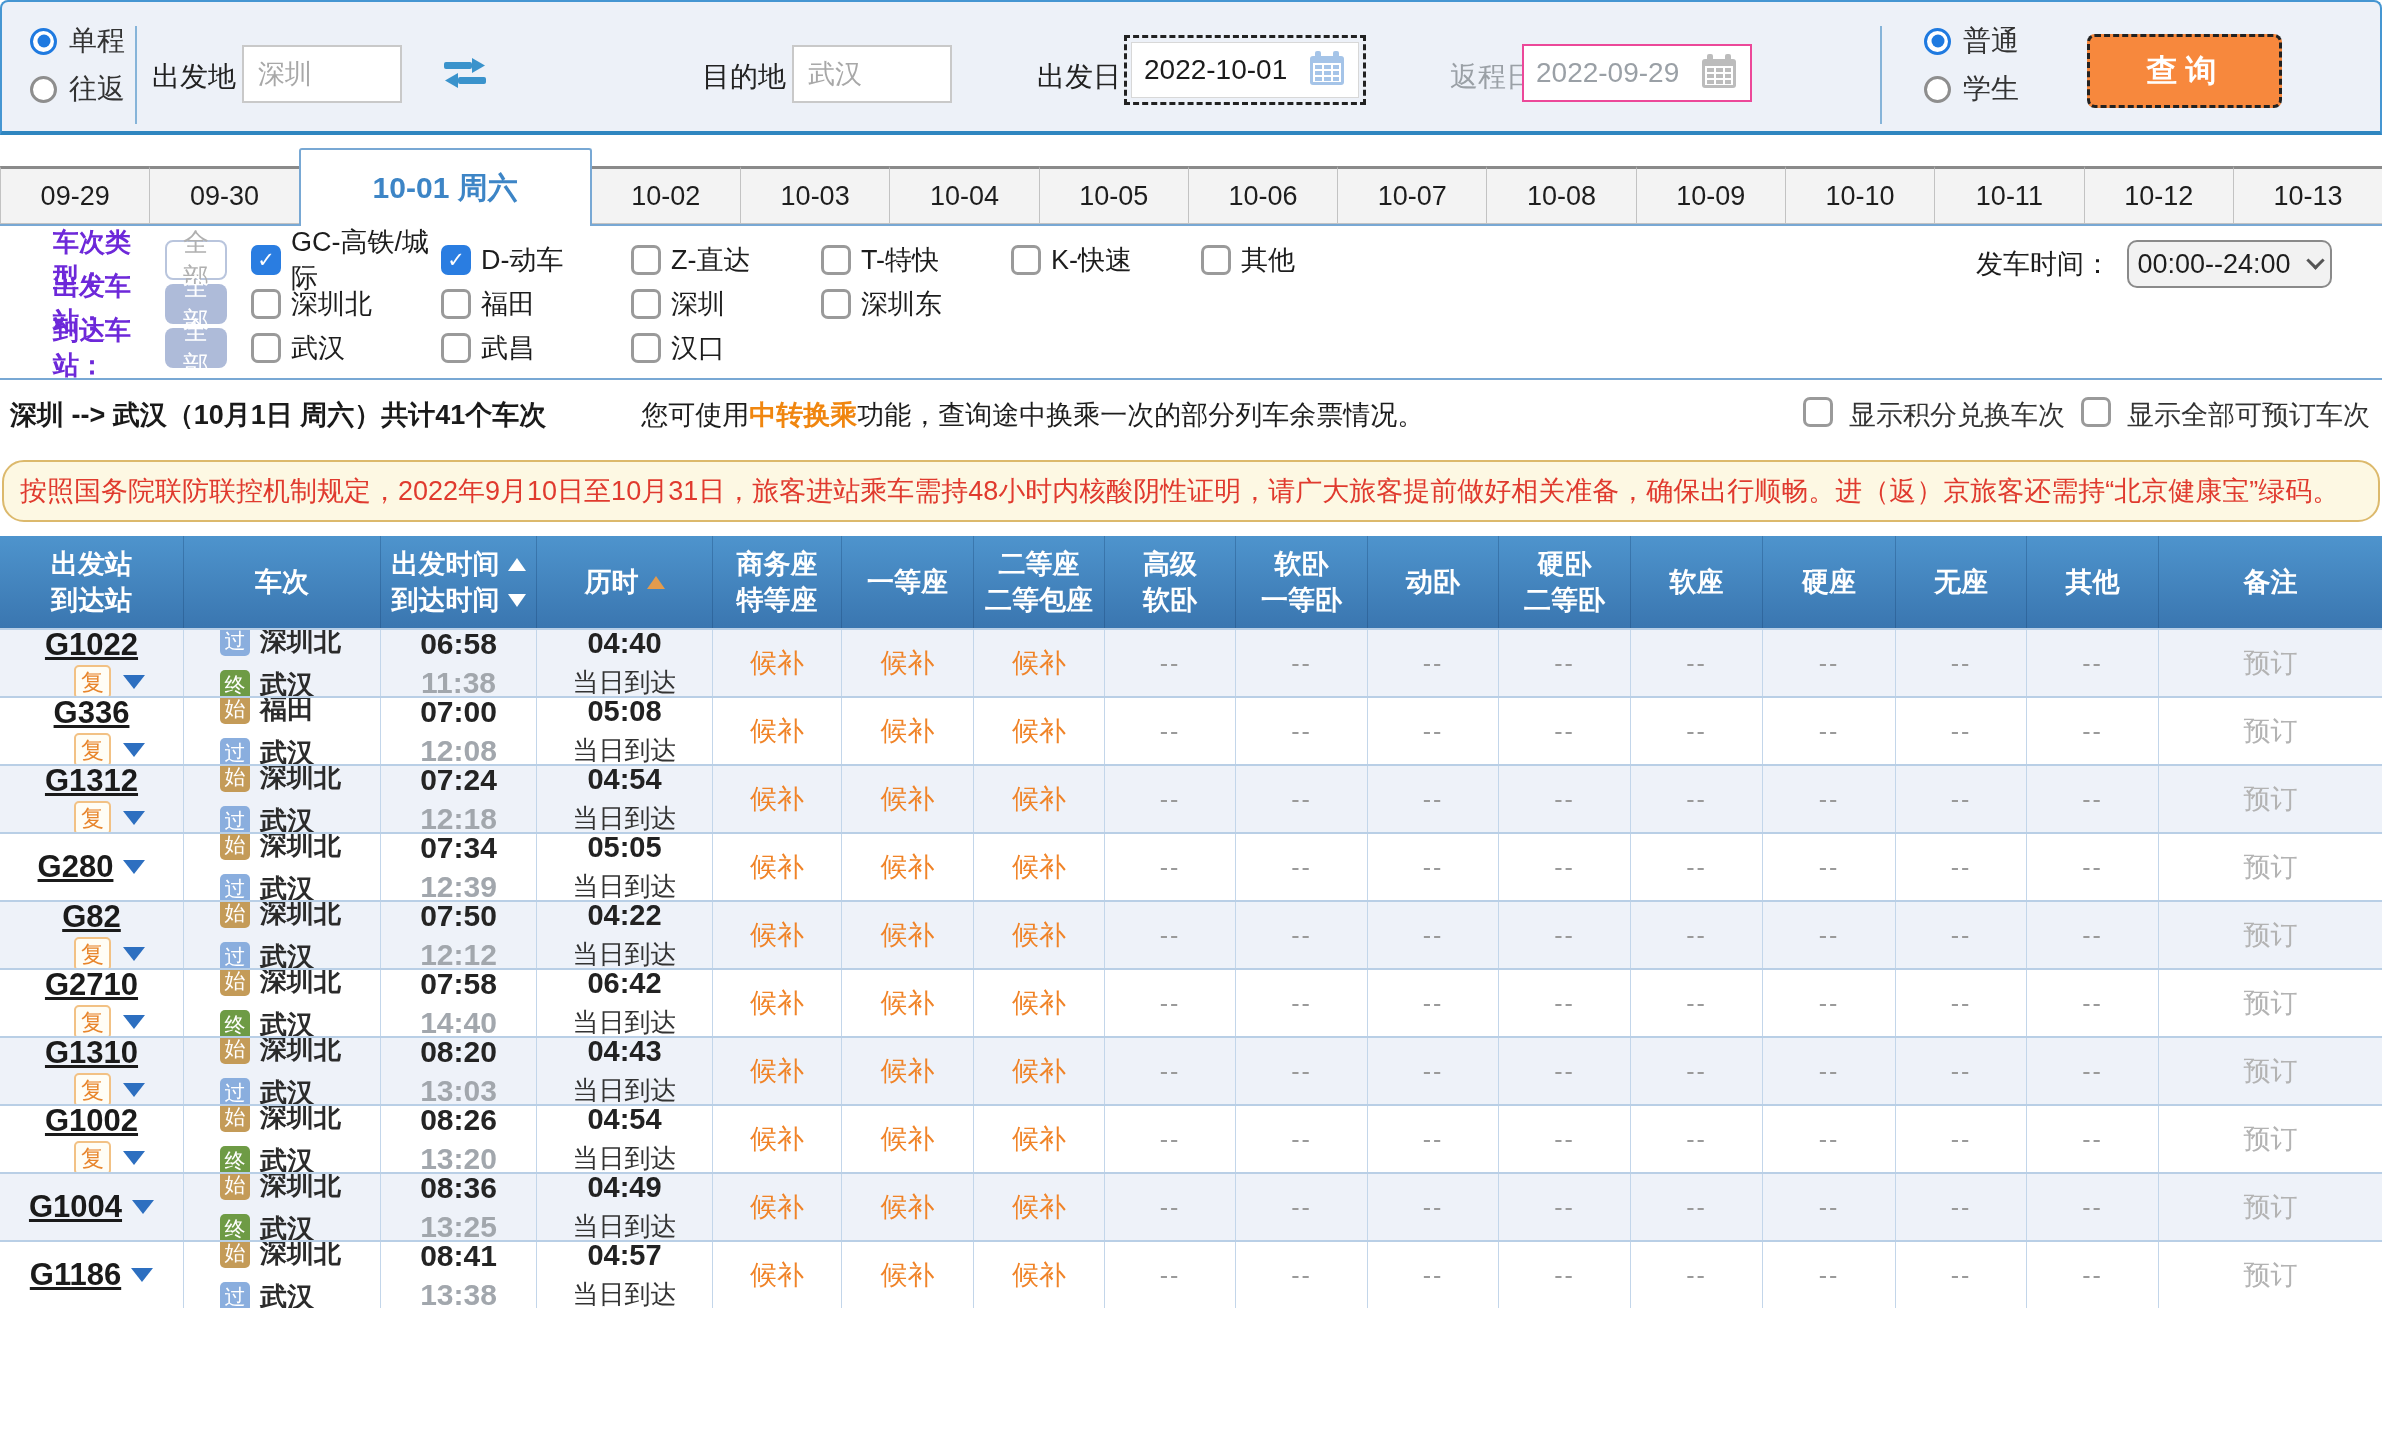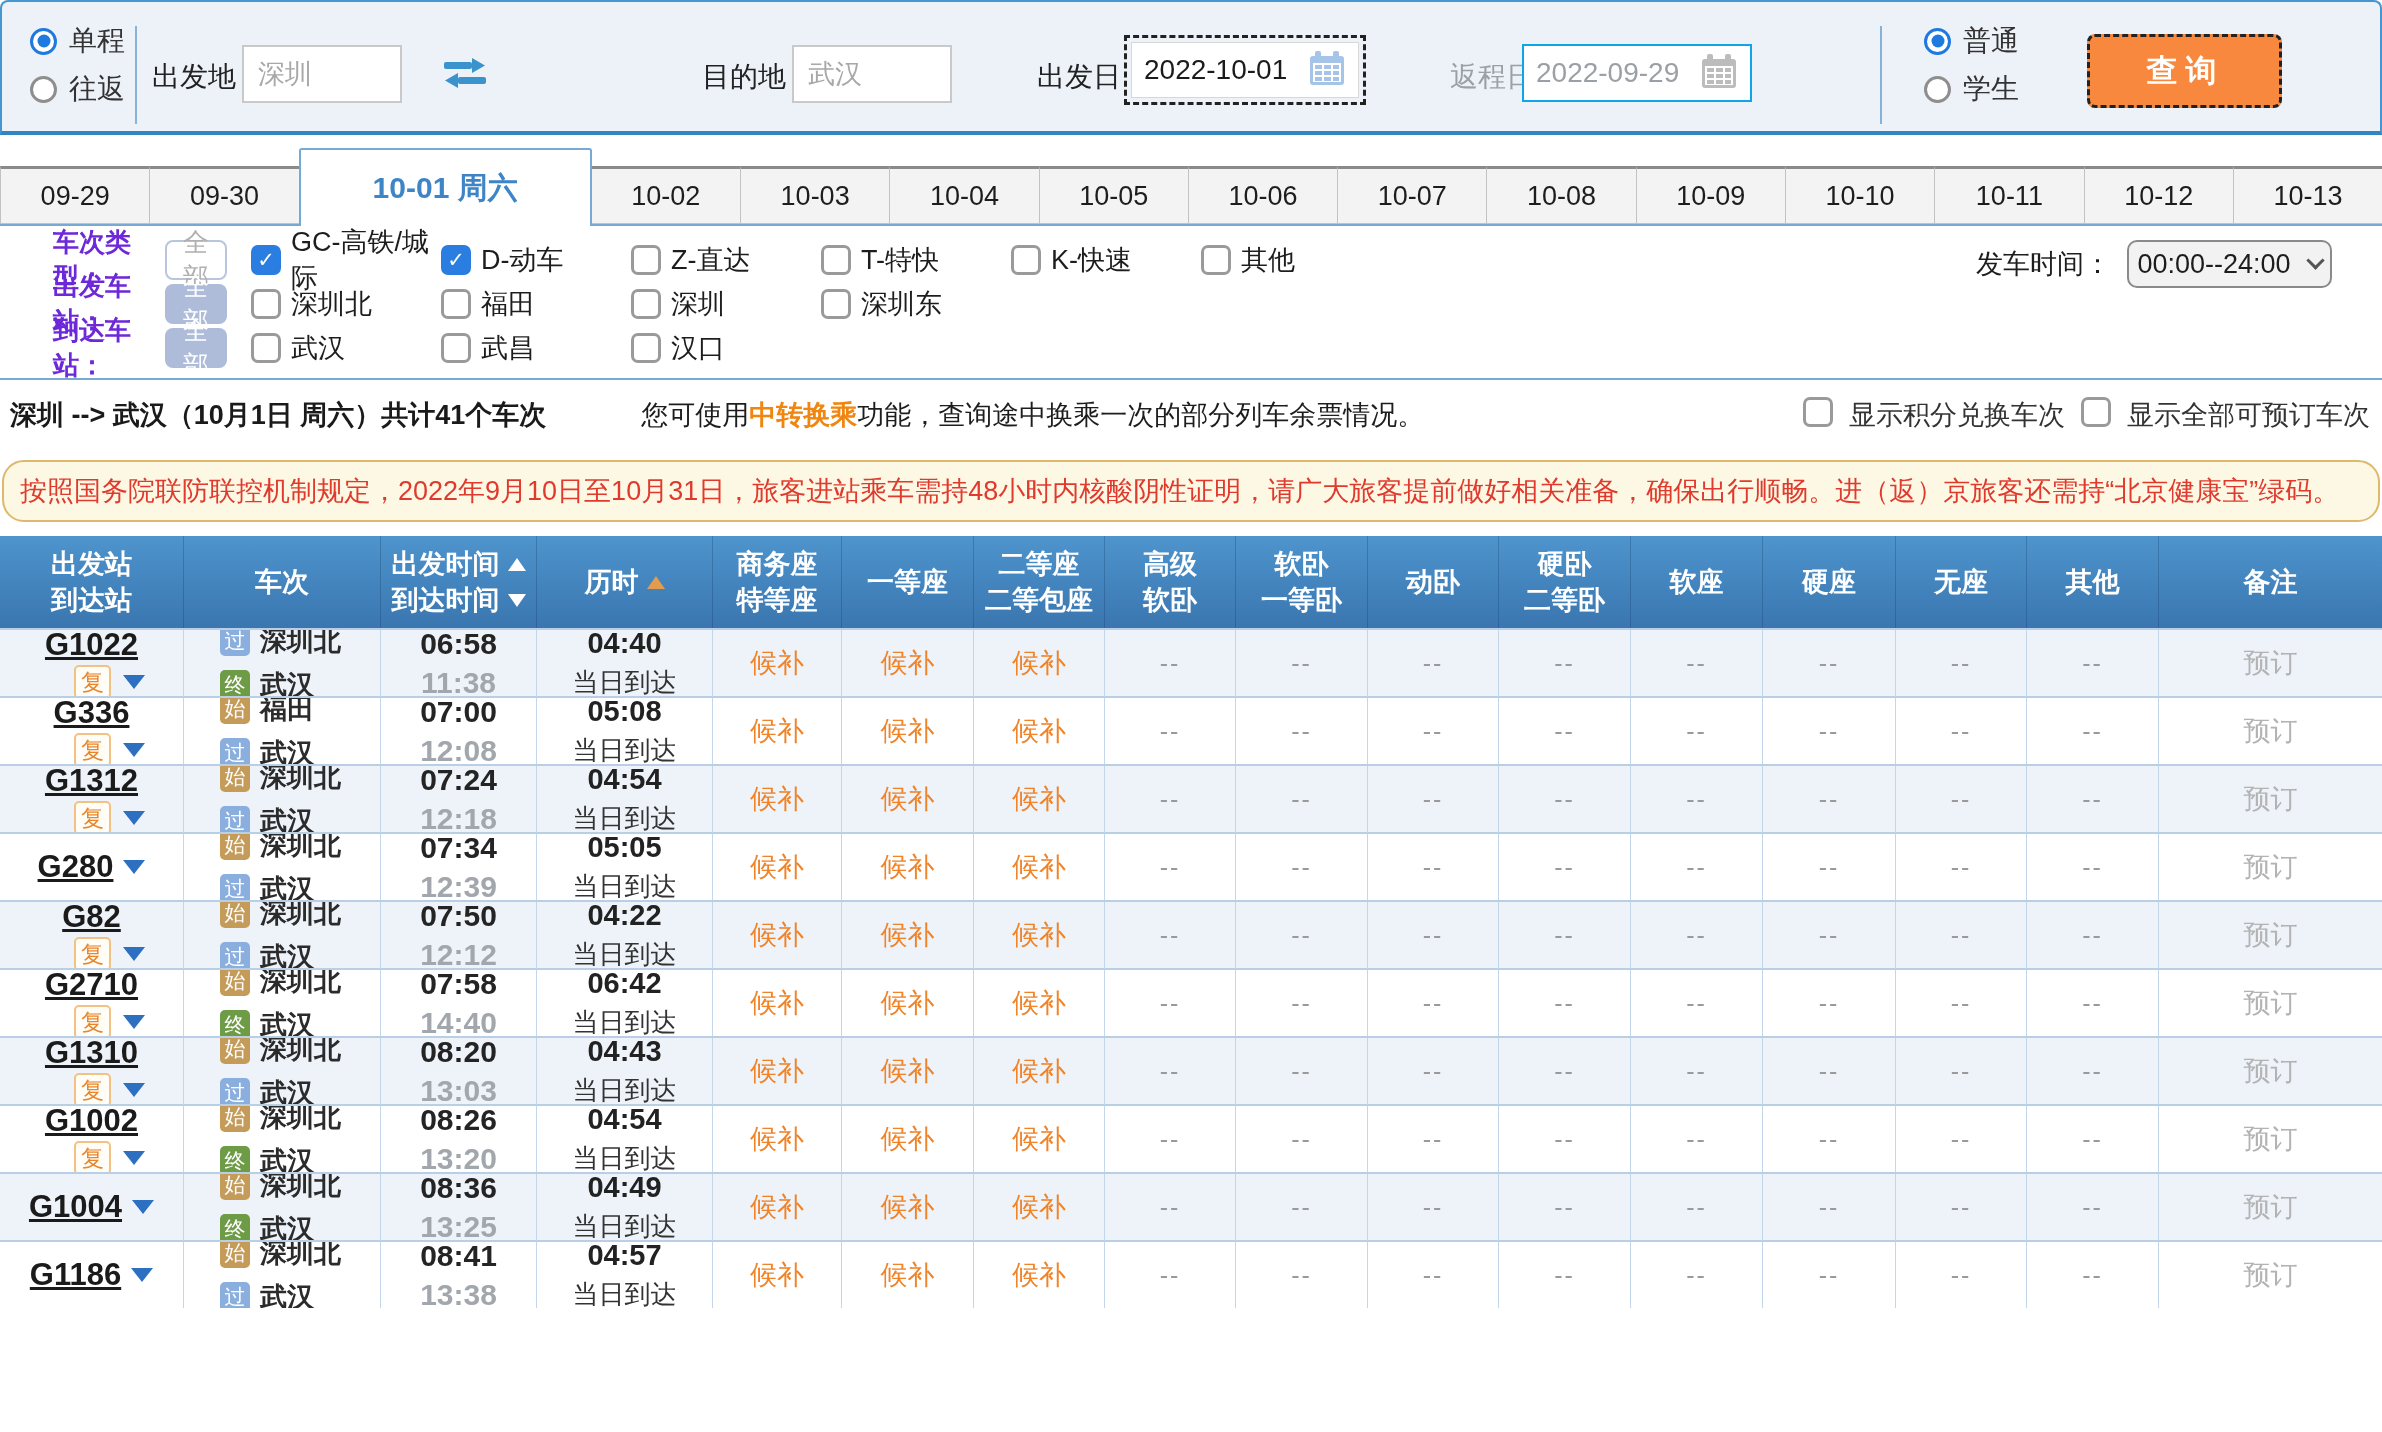--- a/index.html
+++ b/index.html
@@ -28,21 +28,21 @@
     font-family:"Liberation Sans","DejaVu Sans",sans-serif;
   }
   .city-input::placeholder{ color:#a8a8a8; opacity:1; }
   .swap-btn{ cursor:pointer; }
   .date-box-outer{ border:3px dashed #222; padding:4px; background:transparent; }
   .date-box{
     width:228px; height:56px; background:#fff; border:1px solid #d8d8d8;
     display:flex; align-items:center; padding:0 12px; gap:10px;
   }
   .date-box .val{ font-size:28px; color:#1b1b1b; flex:1; }
-  .date-box.return{ border:2px solid #0ea5e9; width:230px; height:58px; }
+  .date-box.return{ border:2px solid #ec4899; width:230px; height:58px; }
   .date-box.return .val{ color:#9aa0a6; }
   .muted{ color:#9aa0a6; }
   .query-btn{
     width:195px; height:74px; background:#f7883d; border:3px dashed #222; border-radius:8px;
     color:#fff; font-size:31px; font-weight:bold; cursor:pointer;
     display:flex; align-items:center; justify-content:center; letter-spacing:8px; padding-left:8px;
   }
 
   
   .tabs{ margin-top:15px; height:76px; display:flex; align-items:flex-end; border-bottom:2px solid #78a8d4; position:relative; }

